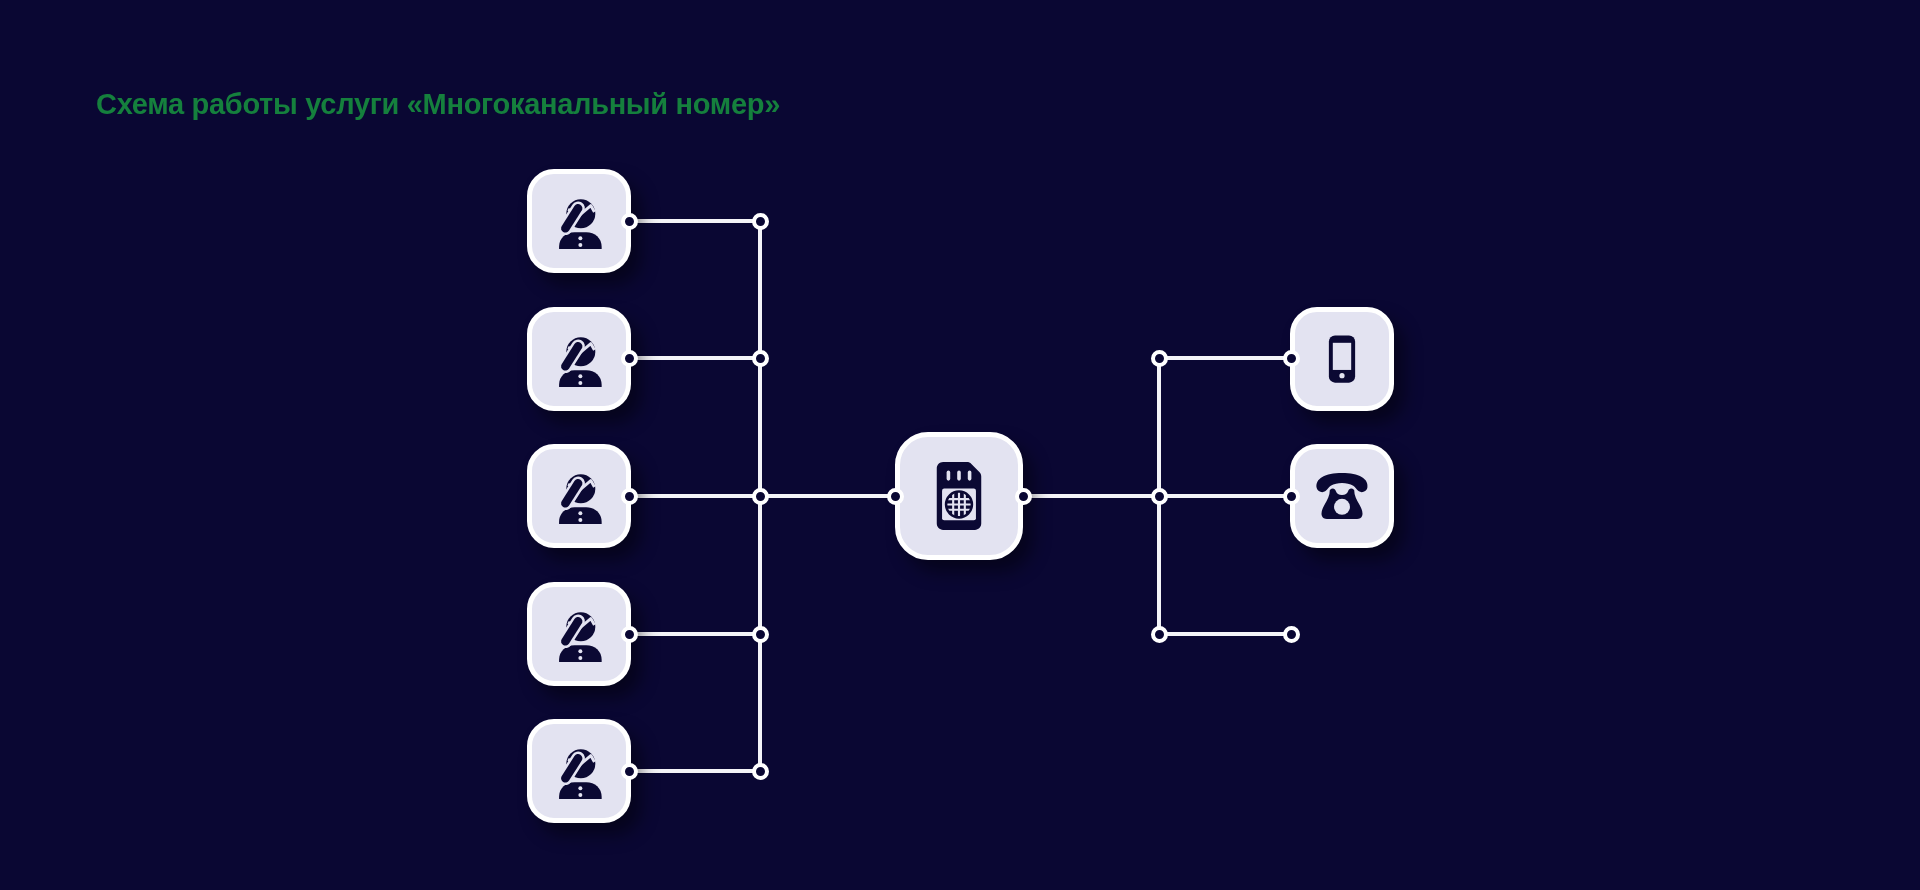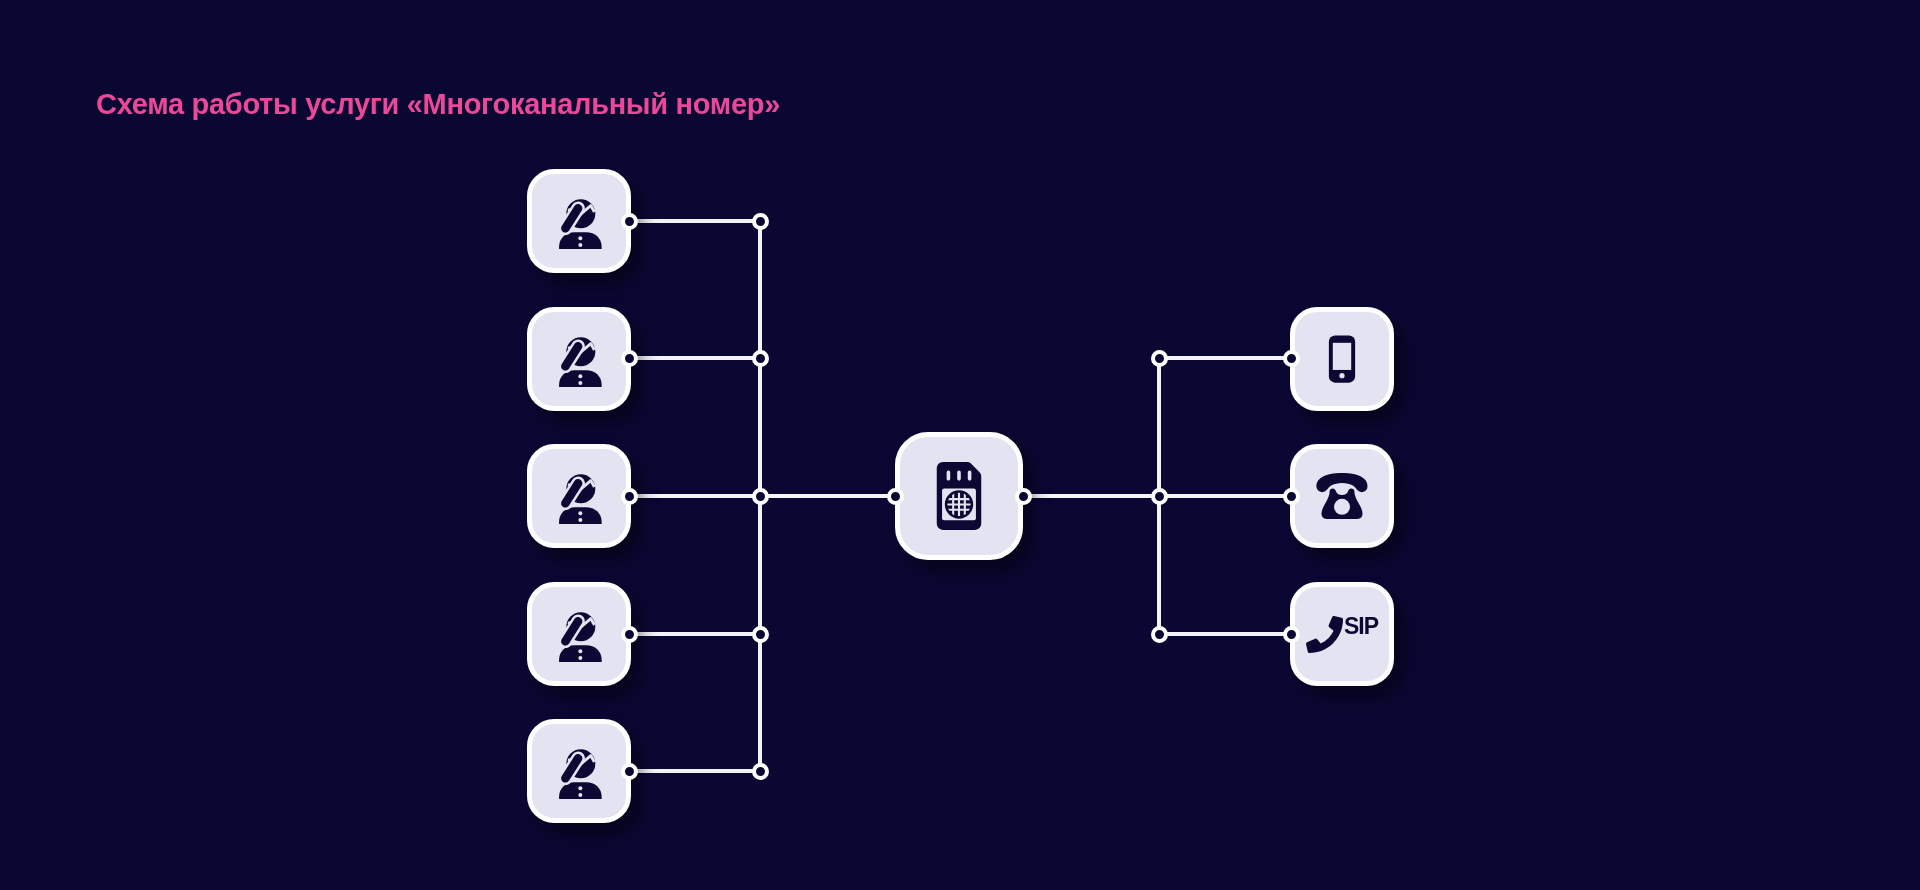--- a/index.html
+++ b/index.html
@@ -10,21 +10,21 @@
     --icon:#0b0933;
   }
   html,body{margin:0;padding:0;background:var(--bg);}
   .stage{
     position:relative;width:1920px;height:890px;overflow:hidden;
     background:var(--bg);
     font-family:"Liberation Sans","DejaVu Sans",sans-serif;
   }
   .title{
     position:absolute;left:96px;top:88px;
-    color:#ec4899;font-size:29px;font-weight:700;letter-spacing:-0.3px;
+    color:#15803d;font-size:29px;font-weight:700;letter-spacing:-0.3px;
     white-space:nowrap;
   }
   .node{
     position:absolute;width:104px;height:104px;box-sizing:border-box;
     background:var(--fill);border:5px solid var(--border);border-radius:27px;
     display:flex;align-items:center;justify-content:center;
     box-shadow:10px 12px 18px rgba(0,0,0,0.45);
     z-index:2;
   }
   .node-lg{width:128px;height:128px;border-radius:33px;}
@@ -145,28 +145,20 @@
       <circle cx="32" cy="51" r="3" fill="#e3e3f1"></circle>
     </svg>
   </div>
   <div class="node" style="left:1290px;top:444px;">
     <svg width="60" height="53" viewBox="0 0 64 56">
       <path d="M5 19 C3 9 14 3 32 3 C50 3 61 9 59 19 C58 23 53 24.5 50 22.5 C47.5 21 46.5 18 44 16.5 C40.5 14.5 36.5 13.5 32 13.5 C27.5 13.5 23.5 14.5 20 16.5 C17.5 18 16.5 21 14 22.5 C11 24.5 6 23 5 19 Z" fill="#0b0933"></path>
       <path d="M19 21 C19 27 16.5 31.5 13.5 36.5 C10.5 41.5 9.5 45.5 10.5 48.5 C11.2 50.8 13.5 52 16 52 H48 C50.5 52 52.8 50.8 53.5 48.5 C54.5 45.5 53.5 41.5 50.5 36.5 C47.5 31.5 45 27 45 21 C42 18.5 39.5 19.5 38.5 22.5 C37.7 25 35.5 26.5 32 26.5 C28.5 26.5 26.3 25 25.5 22.5 C24.5 19.5 22 18.5 19 21 Z" fill="#0b0933"></path>
       <circle cx="32" cy="39" r="8.5" fill="#e3e3f1"></circle>
     </svg>
   </div>
-  <div class="node" style="left:1290px;top:582px;">
-    <div class="sip-wrap">
-      <svg width="37" height="37" viewBox="0 0 512 512">
-        <path fill="#0b0933" d="M493.4 24.6l-104-24c-11.3-2.6-22.9 3.3-27.5 13.9l-48 112c-4.2 9.8-1.4 21.3 6.9 28l60.6 49.6c-36 76.7-98.9 140.5-177.2 177.2l-49.6-60.6c-6.7-8.3-18.2-11.1-28-6.9l-112 48C3.9 366.5-2 378.1.6 389.4l24 104C27.1 504.2 36.7 512 48 512c256.1 0 464-207.5 464-464 0-11.2-7.7-20.9-18.6-23.4z"></path>
-      </svg>
-      <span class="sip-label">SIP</span>
-    </div>
-  </div>
 
   <div class="dot" style="left:620.5px;top:212.5px;"></div>
   <div class="dot" style="left:620.5px;top:349.5px;"></div>
   <div class="dot" style="left:620.5px;top:487.5px;"></div>
   <div class="dot" style="left:620.5px;top:625.5px;"></div>
   <div class="dot" style="left:620.5px;top:762.5px;"></div>
 
   <div class="dot" style="left:751.5px;top:212.5px;"></div>
   <div class="dot" style="left:751.5px;top:349.5px;"></div>
   <div class="dot" style="left:751.5px;top:487.5px;"></div>

